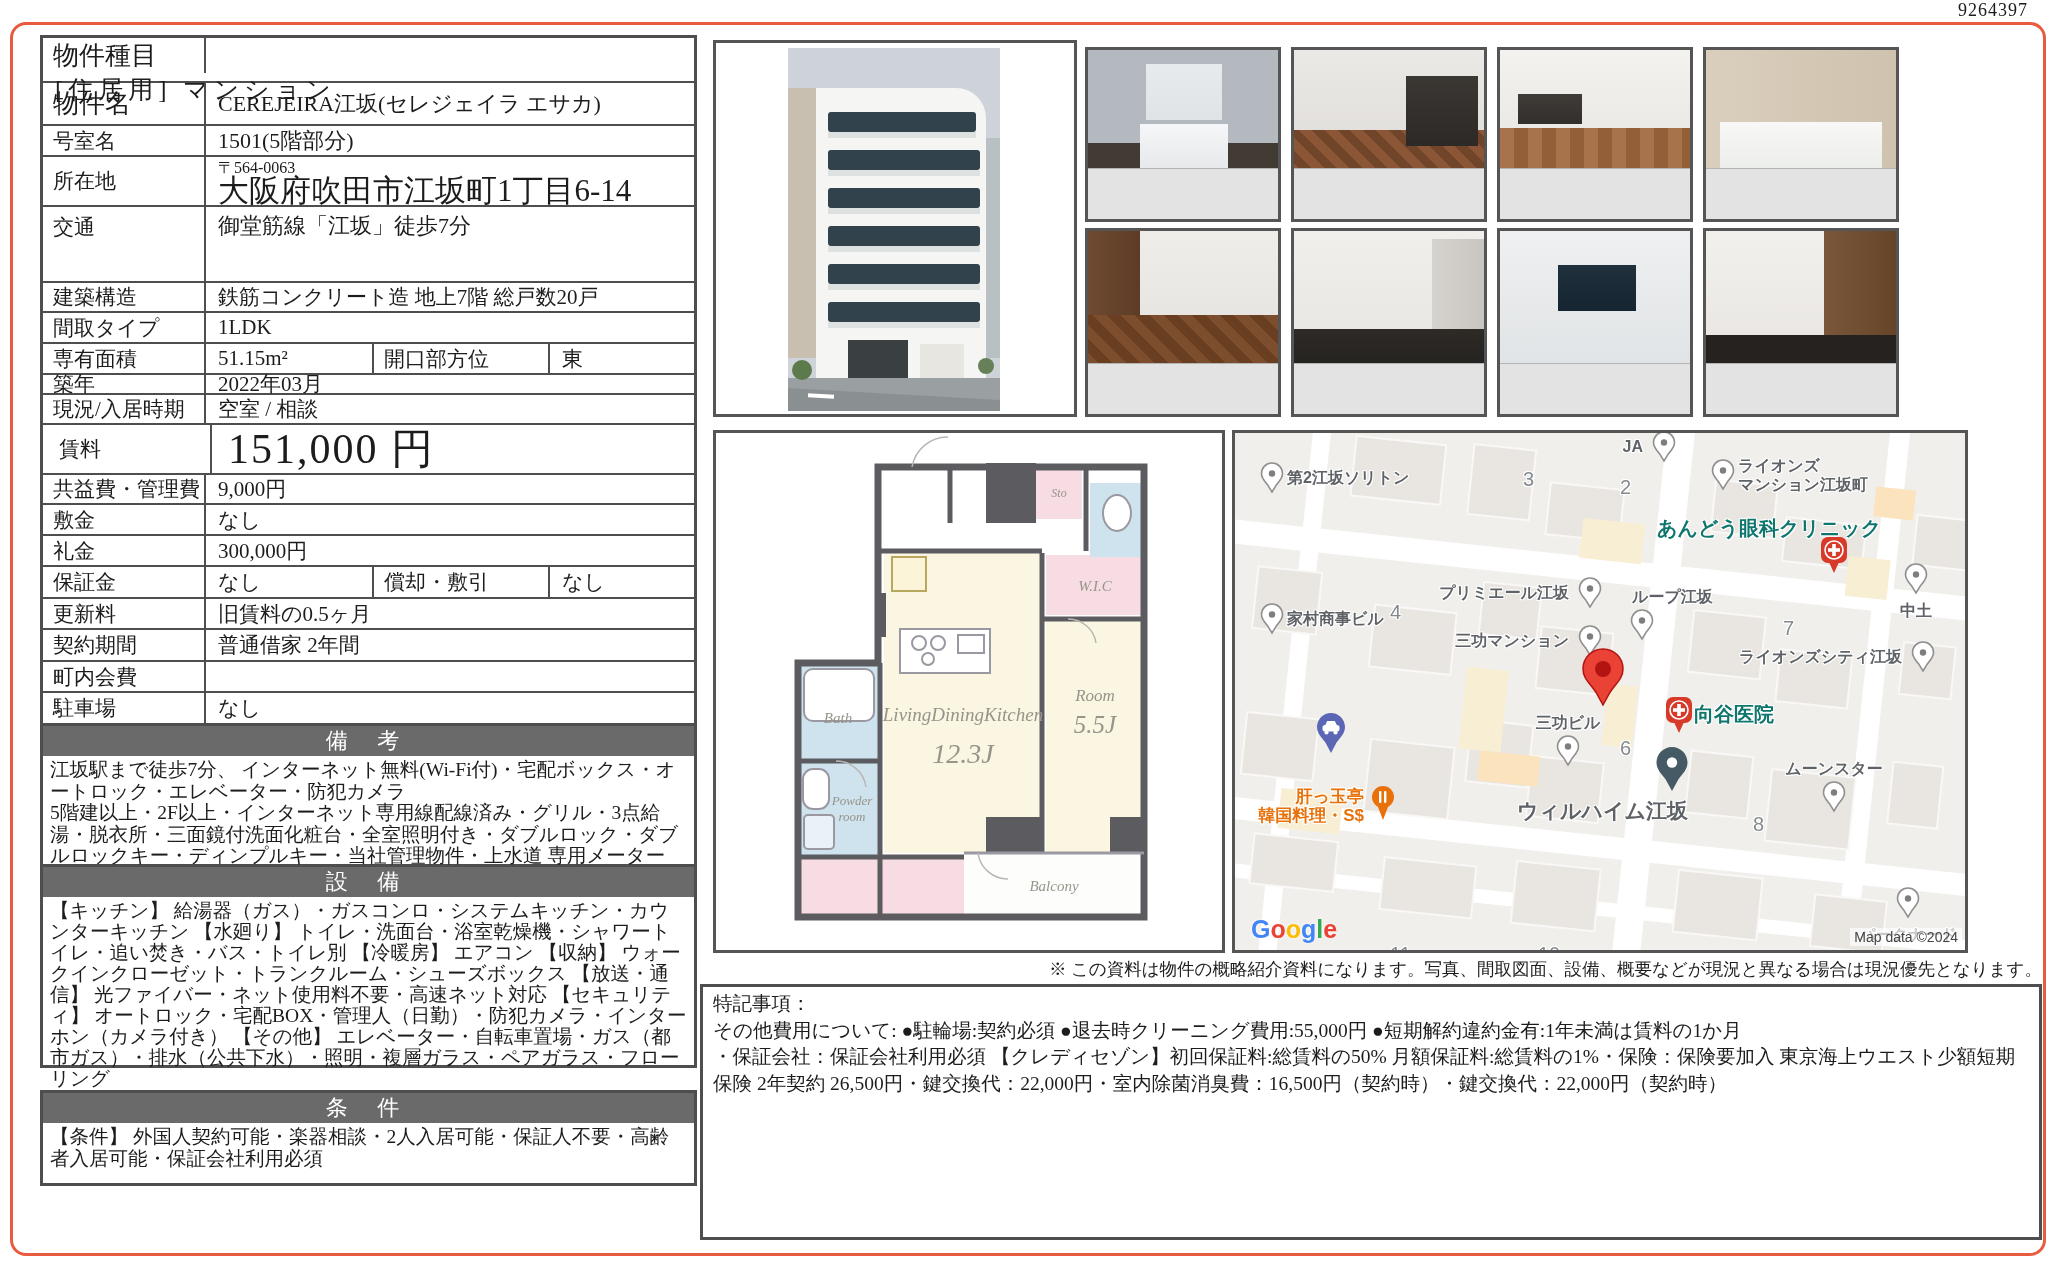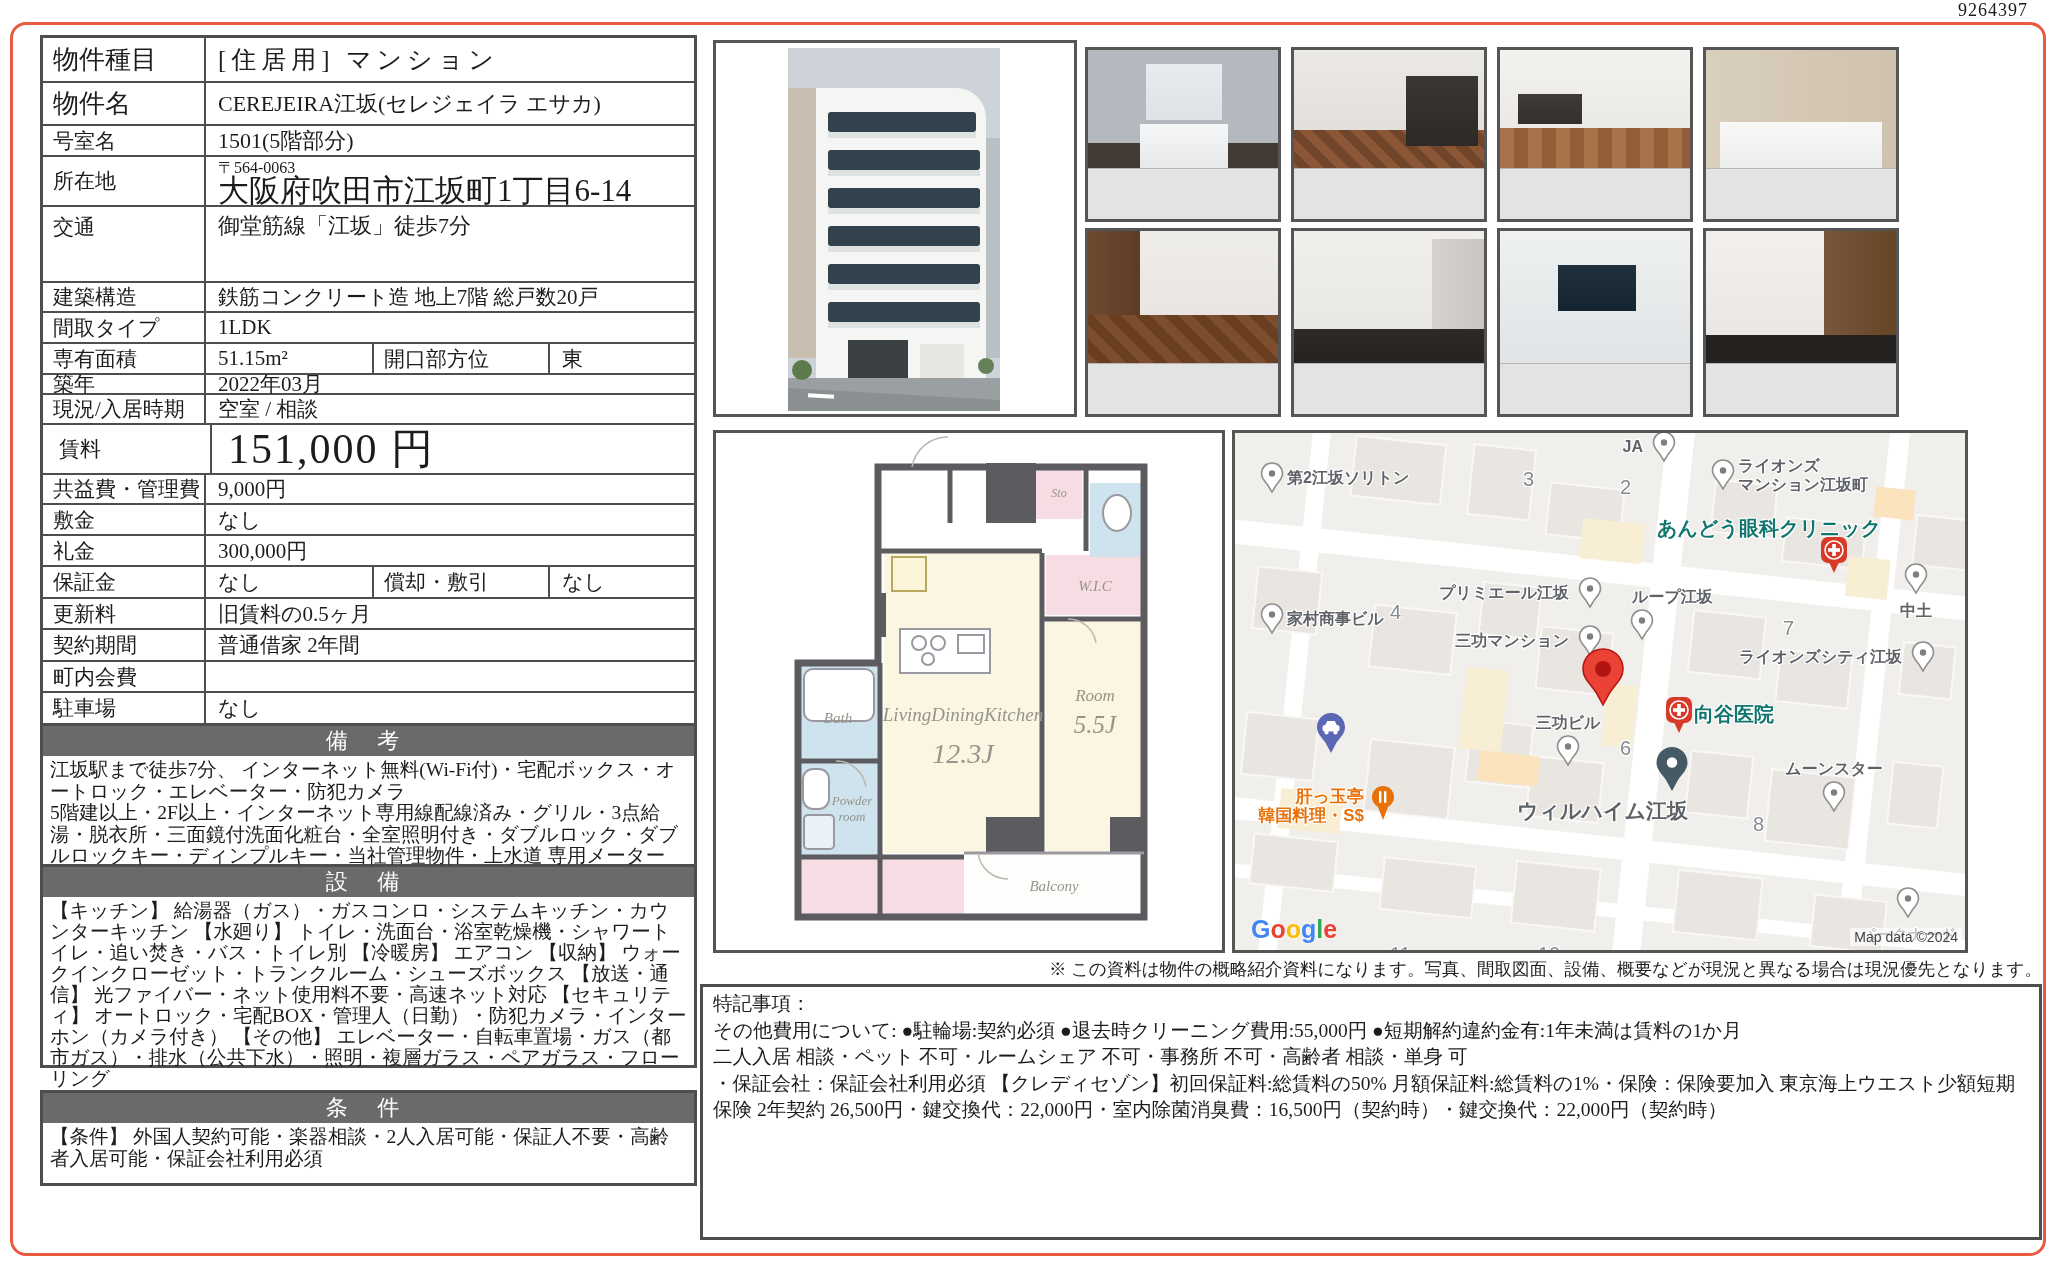--- a/index.html
+++ b/index.html
@@ -6,21 +6,21 @@
   .sheet{position:relative;width:2056px;height:1265px;background:#fff;overflow:hidden;
          font-family:"Liberation Serif","DejaVu Serif",serif;color:#1c1c1c;}
   .frame{position:absolute;left:10px;top:22px;width:2030px;height:1228px;
          border:3px solid #e85b3e;border-radius:16px;}
   .doc-id{position:absolute;top:0;right:28px;font-size:18px;letter-spacing:1px;}
 
   
   .leftcol{position:absolute;left:40px;top:35px;width:657px;}
   .spec-table{border:3px solid #4e4e4e;background:#fff;}
   .srow{display:flex;border-top:2px solid #4e4e4e;align-items:stretch;box-sizing:border-box;}
-  .srow:first-child{border-top:none;}
+  .srow:first-child{border-top:none;flex-direction:column;}
   .slab{width:163px;flex:none;border-right:2px solid #4e4e4e;display:flex;align-items:center;
         padding-left:10px;font-size:21px;box-sizing:border-box;}
   .sval{flex:1;display:flex;align-items:center;padding-left:12px;font-size:21px;box-sizing:border-box;}
   .slab.lg{font-size:26px;}
   .sval.lg{font-size:25px;}
   .sval.sp{letter-spacing:5px;}
   .sval.xl{font-size:22px;}
   .sval.md{font-size:22px;}
   .sval.rent{font-size:42px;letter-spacing:2px;padding-left:16px;}
   .sval.s1{flex:none;width:168px;border-right:2px solid #4e4e4e;}
@@ -521,16 +521,15 @@
         <div class="map-lbl" style="left: 593px; top: 492px; width: 160px; text-align: center;">パークナード</div>
       </div>
     <div class="glogo" id="google-logo"><span style="color: rgb(66, 133, 244);">G</span><span style="color: rgb(234, 67, 53);">o</span><span style="color: rgb(251, 188, 5);">o</span><span style="color: rgb(66, 133, 244);">g</span><span style="color: rgb(52, 168, 83);">l</span><span style="color: rgb(234, 67, 53);">e</span></div>
     <div class="attrib">Map data ©2024</div>
   </div>
 
   <div class="disclaimer">※ この資料は物件の概略紹介資料になります。写真、間取図面、設備、概要などが現況と異なる場合は現況優先となります。</div>
   <div class="notes-box" id="notes-box">
       <div class="note-line">特記事項：</div>
       <div class="note-line">その他費用について: ●駐輪場:契約必須 ●退去時クリーニング費用:55,000円 ●短期解約違約金有:1年未満は賃料の1か月</div>
-      <div class="note-line">二人入居 相談・ペット 不可・ルームシェア 不可・事務所 不可・高齢者 相談・単身 可</div>
       <div class="note-line">・保証会社：保証会社利用必須 【クレディセゾン】初回保証料:総賃料の50% 月額保証料:総賃料の1%・保険：保険要加入 東京海上ウエスト少額短期保険 2年契約 26,500円・鍵交換代：22,000円・室内除菌消臭費：16,500円（契約時）・鍵交換代：22,000円（契約時）</div>
     </div>
 </div>
 
 </body></html>

